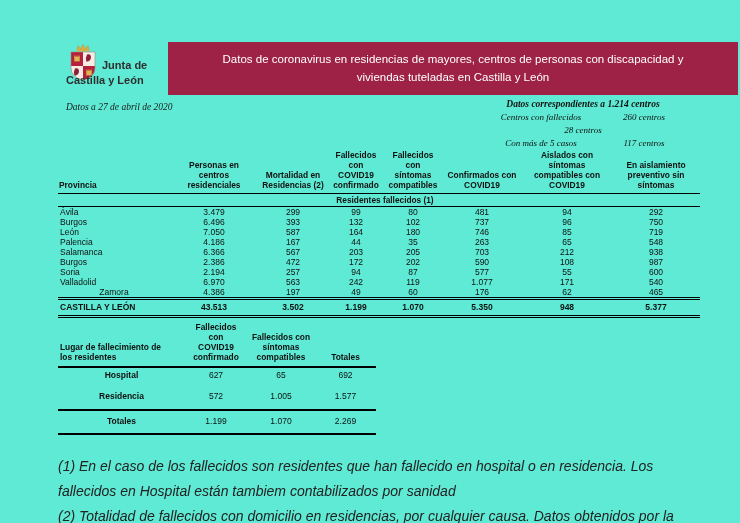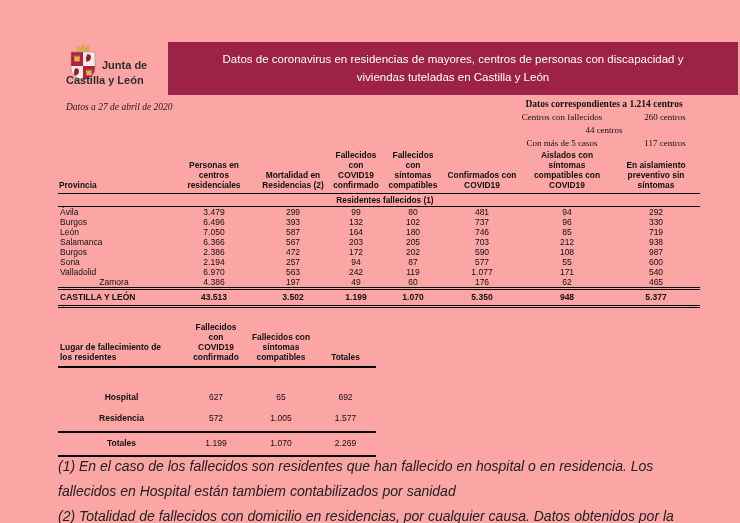--- a/index.html
+++ b/index.html
@@ -1,34 +1,34 @@
 <!DOCTYPE html>
 <html><head>
 <meta charset="utf-8">
 <style>
   html,body{margin:0;padding:0;background:#e9e9e9;}
-  .page{position:relative;width:740px;height:523px;background:#fca5a5;outline:1px solid #d6d6d6;
+  .page{position:relative;width:740px;height:523px;background:#5eead4;outline:1px solid #d6d6d6;
         font-family:"Liberation Sans",sans-serif;color:#111;overflow:hidden;margin:0 auto;}
 
   
   .logo{position:absolute;left:66px;top:43px;width:112px;height:50px;}
   .logo svg{position:absolute;left:2px;top:0;}
   .logo .l1{position:absolute;left:36px;top:16px;font-size:11px;font-weight:bold;color:#2e2e2e;}
   .logo .l2{position:absolute;left:0px;top:31px;font-size:11px;font-weight:bold;color:#2e2e2e;white-space:nowrap;}
   .date-note{position:absolute;left:66px;top:102px;font-family:"Liberation Serif",serif;
              font-style:italic;font-size:9.5px;color:#1a1a1a;}
 
   
   .banner{position:absolute;left:168px;top:42px;width:570px;height:53px;display:flex;align-items:center;
           justify-content:center;text-align:center;color:#fff;font-size:11.5px;line-height:1.55;
           white-space:pre-line;background:#9E2146;}
 
   
-  .info-box{position:absolute;left:501px;top:99px;width:206px;font-family:"Liberation Serif",serif;
-            }
+  .info-box{position:absolute;left:480px;top:99px;width:206px;font-family:"Liberation Serif",serif;
+            font-style:italic;}
   .info-title{font-size:9.5px;font-weight:bold;text-align:center;margin-bottom:2px;}
   .info-row{display:flex;font-size:9px;line-height:1.45;}
   .info-row .lab{flex:0 0 122px;text-align:center;}
   .info-row .val{flex:1;text-align:center;}
 
   
   table{border-collapse:collapse;table-layout:fixed;}
   .main{position:absolute;left:58px;top:150px;width:642px;}
   .main th{font-size:8.4px;font-weight:bold;vertical-align:bottom;text-align:center;
            padding:0 1px 3px;line-height:1.2;border-bottom:1.5px solid #000;white-space:pre-line;}
@@ -40,21 +40,21 @@
   .main tr.lastrow td{border-bottom:3px double #000;text-align:center;}
   .main tr.total td{font-weight:bold;border-bottom:3px double #000;height:11px;padding:2.5px 2px 2px;}
 
   
   .place{position:absolute;left:58px;top:322px;width:318px;}
   .place th{font-size:8.4px;font-weight:bold;vertical-align:bottom;text-align:center;
             padding:0 2px 4px;line-height:1.2;border-bottom:2px solid #000;white-space:pre-line;}
   .place th.lab{text-align:left;vertical-align:bottom;}
   .place td{font-size:8.5px;text-align:center;}
   .place td.lab{font-weight:bold;}
-  .place tr.r1 td{padding:24px 0 5px;}
+  .place tr.r1 td{padding:2px 0 5px;}
   .place tr.r2 td{padding:6px 0 8px;}
   .place tr.total td{border-top:2px solid #000;border-bottom:2px solid #000;padding:5px 0 7px;}
   .place tr.total td.lab{font-weight:bold;}
 
   
   .footnotes{position:absolute;left:58px;top:454px;width:648px;font-size:14px;font-style:italic;
              color:#222;line-height:1.8;}
 </style>
 </head>
 <body>
@@ -99,21 +99,21 @@
 viviendas tuteladas en Castilla y León</div>
   </div>
 
   <div class="info-box">
     <div class="info-title">Datos correspondientes a 1.214 centros</div>
     <div class="info-row">
       <span class="lab">Centros con fallecidos</span>
       <span class="val">260 centros</span>
     </div>
     <div class="info-row">
-      <span class="val">44 centros</span>
+      <span class="val">28 centros</span>
     </div>
     <div class="info-row">
       <span class="lab">Con más de 5 casos</span>
       <span class="val">117 centros</span>
     </div>
   </div>
 
   <table class="main">
     <colgroup>
       <col style="width:112px">
@@ -164,31 +164,41 @@
       <td>292</td>
     </tr>
     <tr>
       <td class="prov">Burgos</td>
       <td>6.496</td>
       <td>393</td>
       <td>132</td>
       <td>102</td>
       <td>737</td>
       <td>96</td>
-      <td>330</td>
+      <td>750</td>
     </tr>
     <tr>
       <td class="prov">León</td>
       <td>7.050</td>
       <td>587</td>
       <td>164</td>
       <td>180</td>
       <td>746</td>
       <td>85</td>
       <td>719</td>
+    </tr>
+    <tr>
+      <td class="prov">Palencia</td>
+      <td>4.186</td>
+      <td>167</td>
+      <td>44</td>
+      <td>35</td>
+      <td>263</td>
+      <td>65</td>
+      <td>548</td>
     </tr>
     <tr>
       <td class="prov">Salamanca</td>
       <td>6.366</td>
       <td>567</td>
       <td>203</td>
       <td>205</td>
       <td>703</td>
       <td>212</td>
       <td>938</td>

